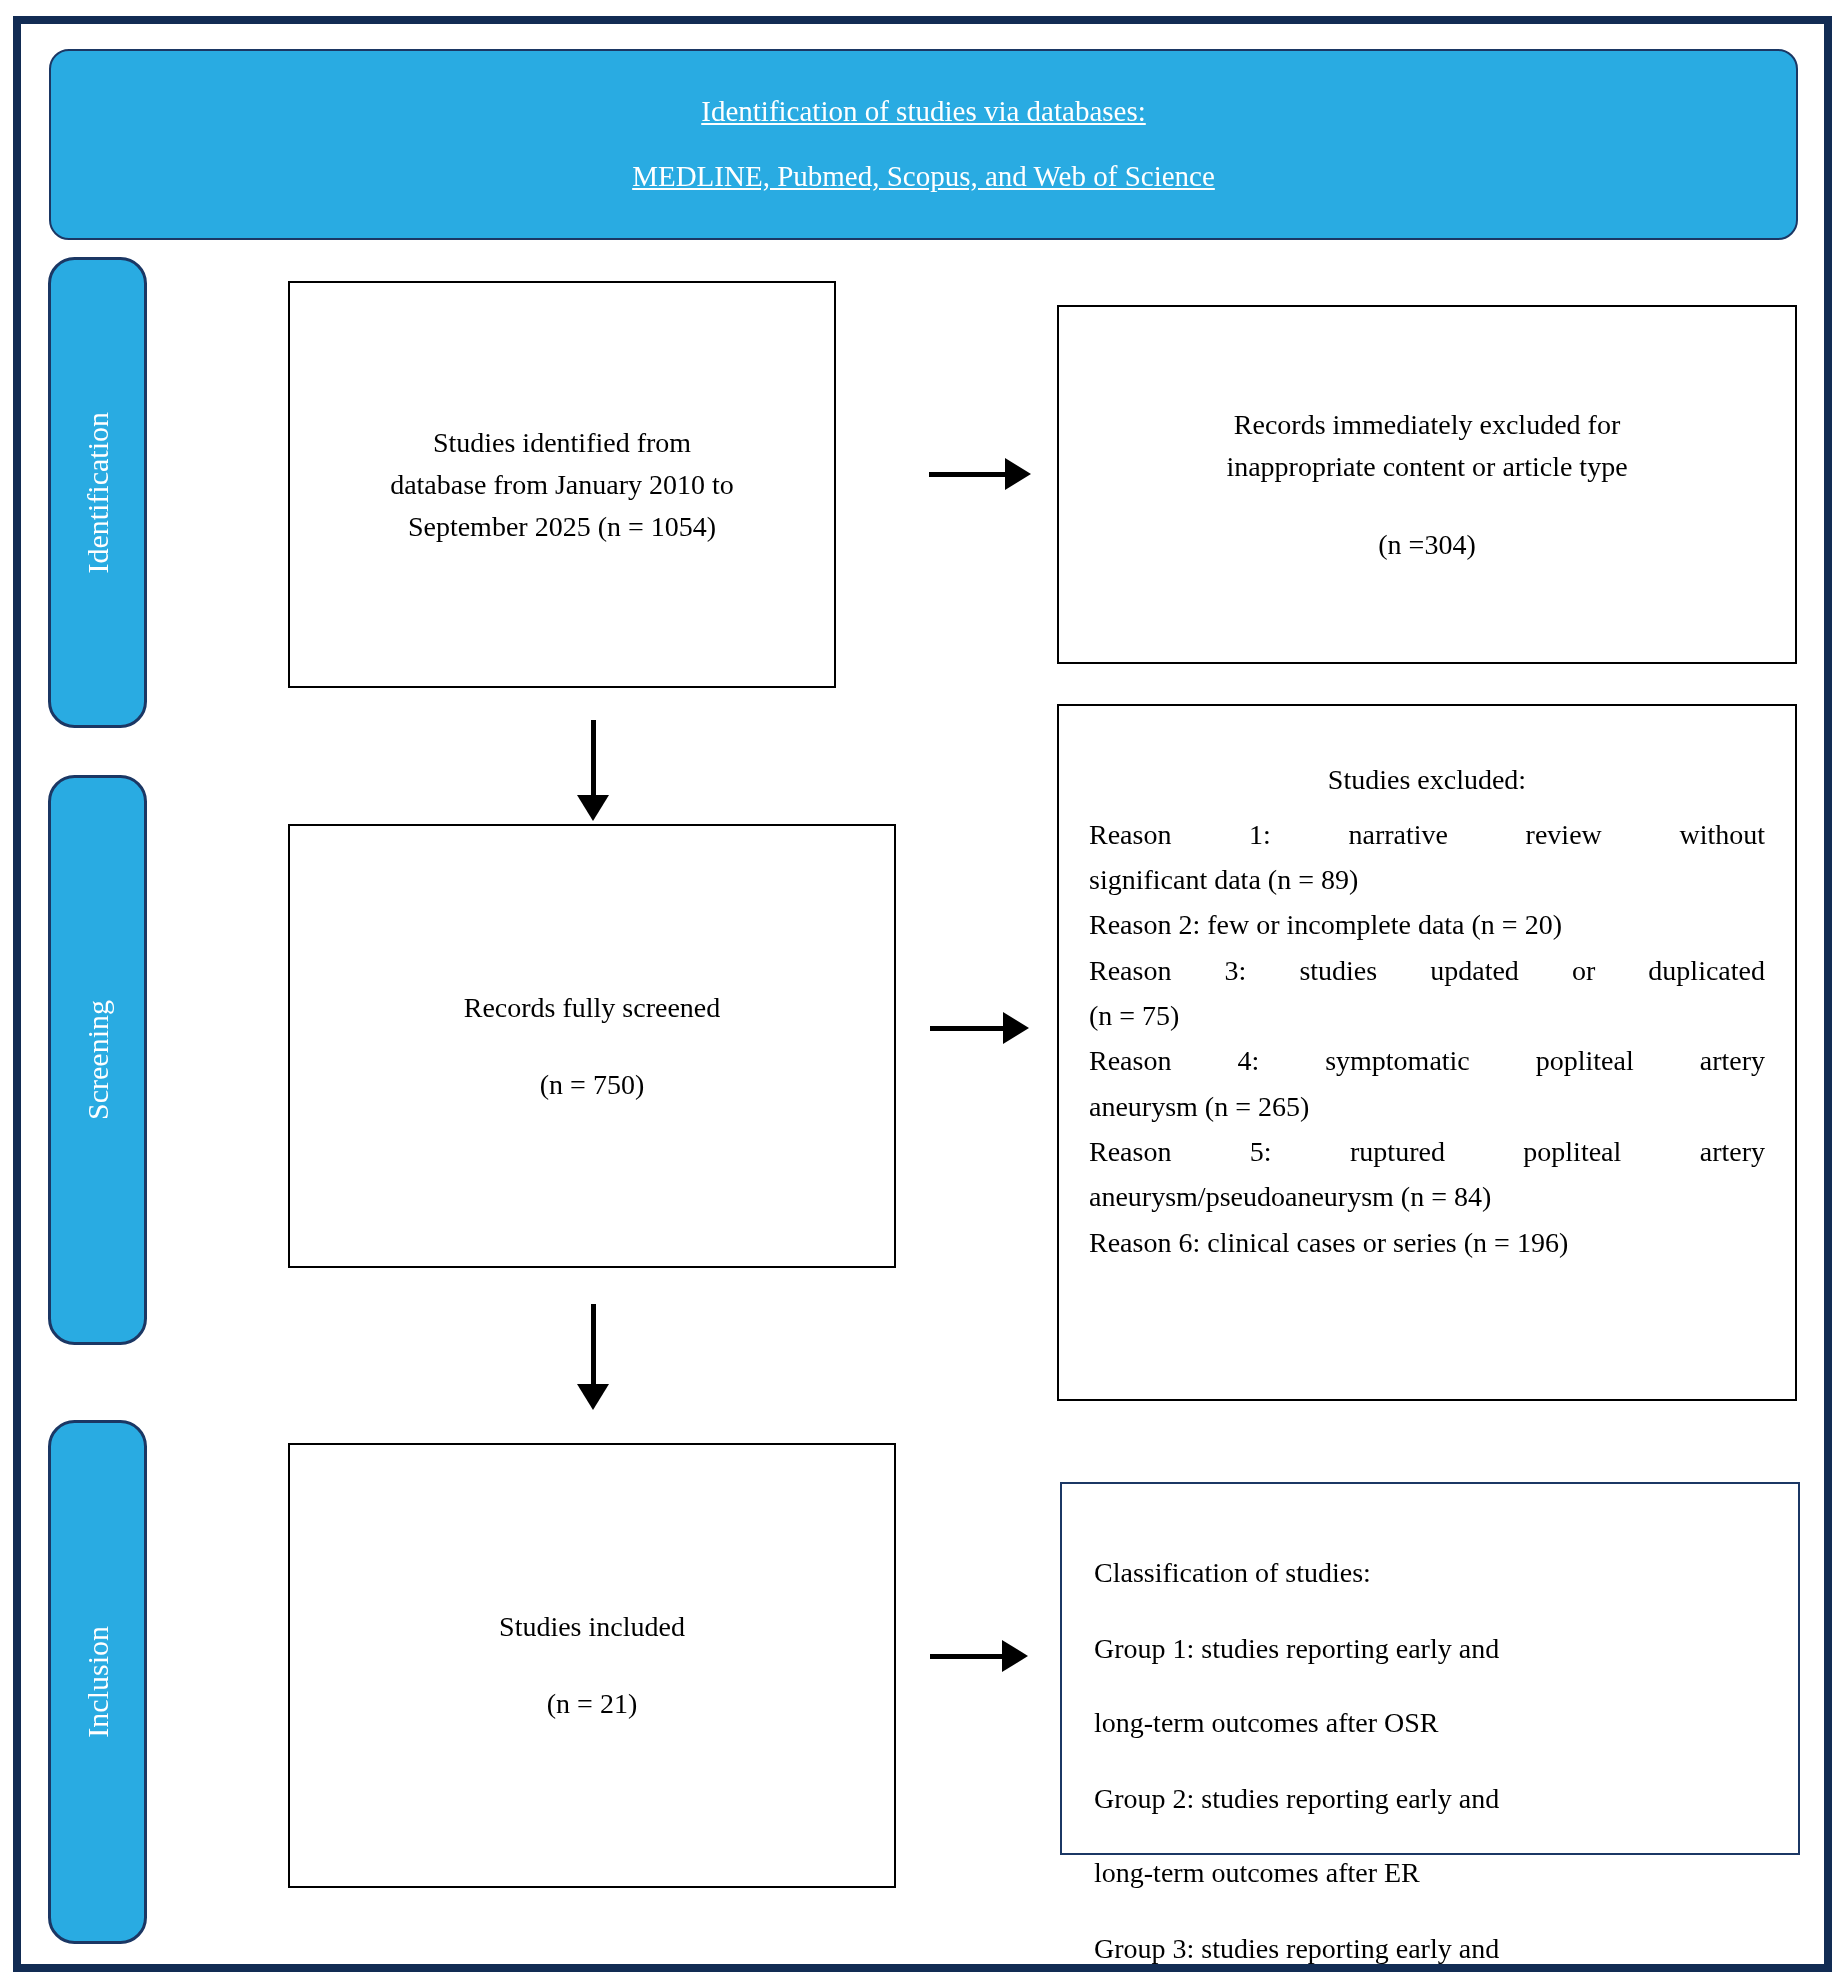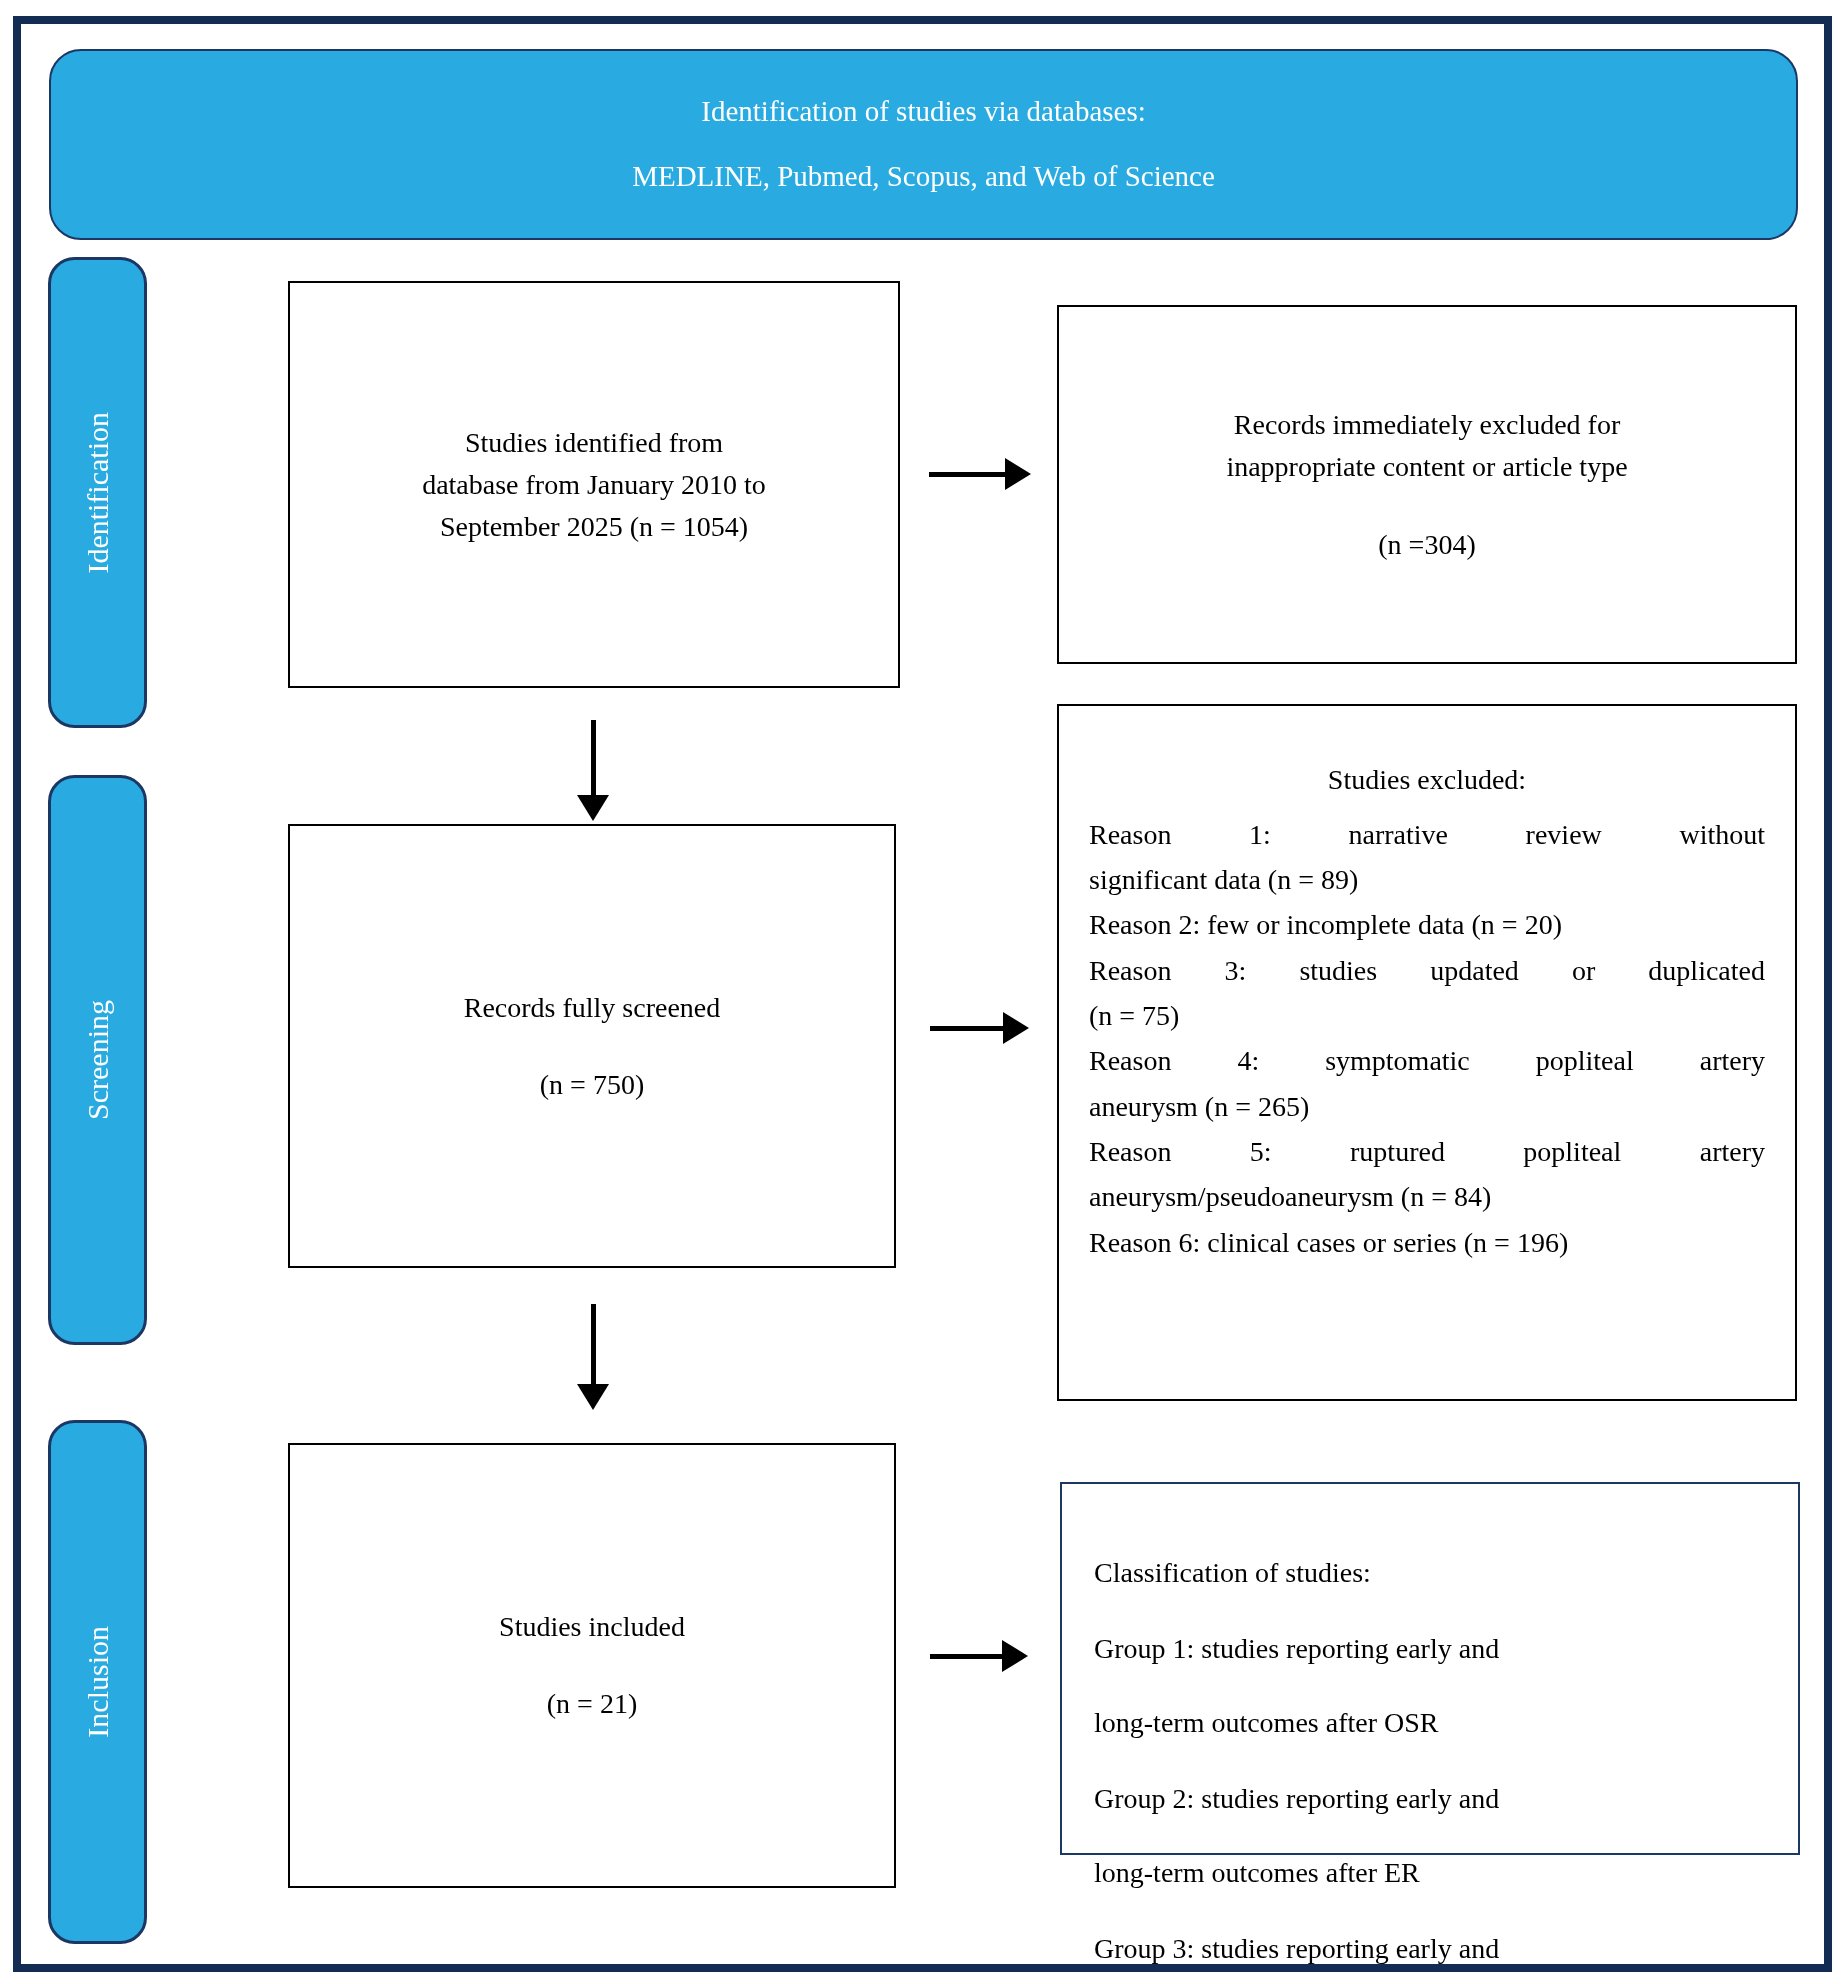--- a/index.html
+++ b/index.html
@@ -20,24 +20,24 @@
   .frame{
     left:12.7px;top:16px;width:1819px;height:1956px;
     border:8px solid var(--frame);
     background:transparent;
   }
   
   .banner{
     left:49px;top:49px;width:1749px;height:191px;
     background:var(--cyan);
     border:2.9px solid var(--navy);
-    border-radius:32px;
+    border-radius:20px;
     display:flex;flex-direction:column;align-items:center;justify-content:center;
     gap:33px;
-    color:#ffffff;font-size:29px;line-height:1.1;text-align:center;
+    color:#ffffff;font-size:29px;line-height:1.1;text-align:center;text-decoration:underline;
   }
   
   .stage{
     left:48px;width:99px;
     background:var(--cyan);
     border:3.5px solid var(--navy);
     border-radius:26.5px;
     display:flex;align-items:center;justify-content:center;
     color:#ffffff;font-size:30px;
   }
@@ -104,21 +104,21 @@
   <div class="abs stage" style="top:257px;height:471px;">
     <span>Identification</span>
   </div>
   <div class="abs stage" style="top:775px;height:570px;">
     <span>Screening</span>
   </div>
   <div class="abs stage" style="top:1420px;height:524px;">
     <span>Inclusion</span>
   </div>
 
-  <div class="abs wbox center-box" style="left:288px;top:281px;width:612px;height:407px;">
+  <div class="abs wbox center-box" style="left:288px;top:281px;width:548px;height:407px;">
     <div>Studies identified from</div>
     <div>database from January 2010 to</div>
     <div>September 2025 (n = 1054)</div>
   </div>
 
   <div class="abs wbox center-box" style="left:1057px;top:305px;width:740px;height:359px;">
     <div>Records immediately excluded for</div>
     <div>inappropriate content or article type</div>
     <div class="count">(n =304)</div>
   </div>

